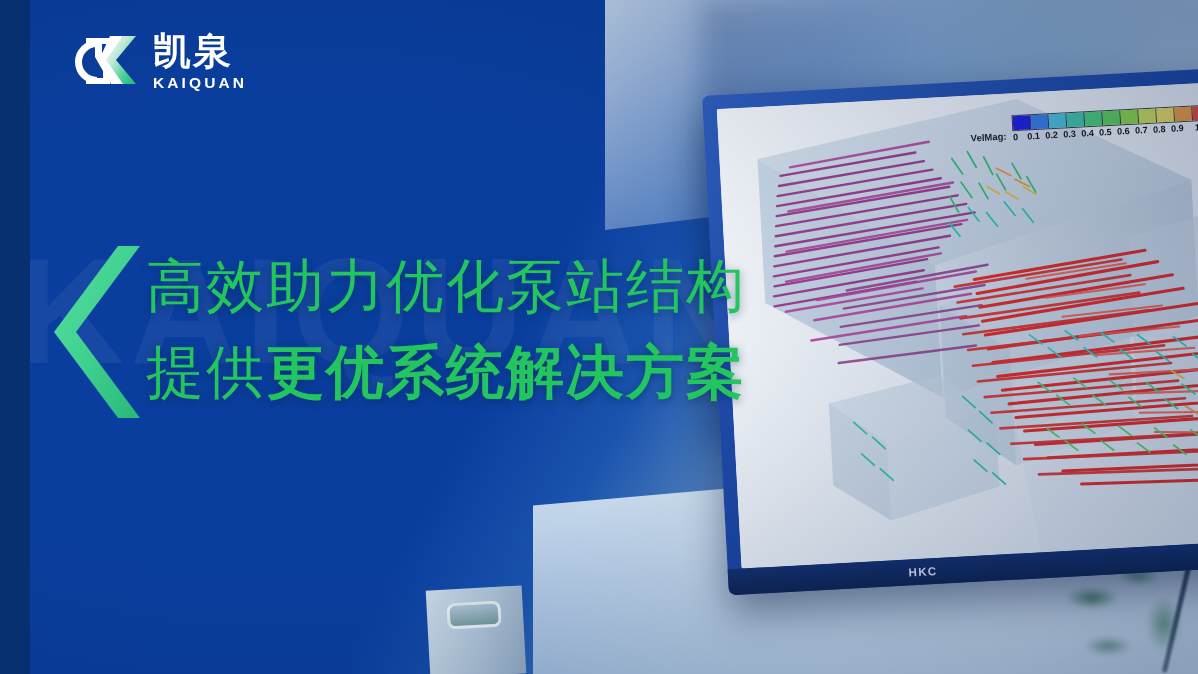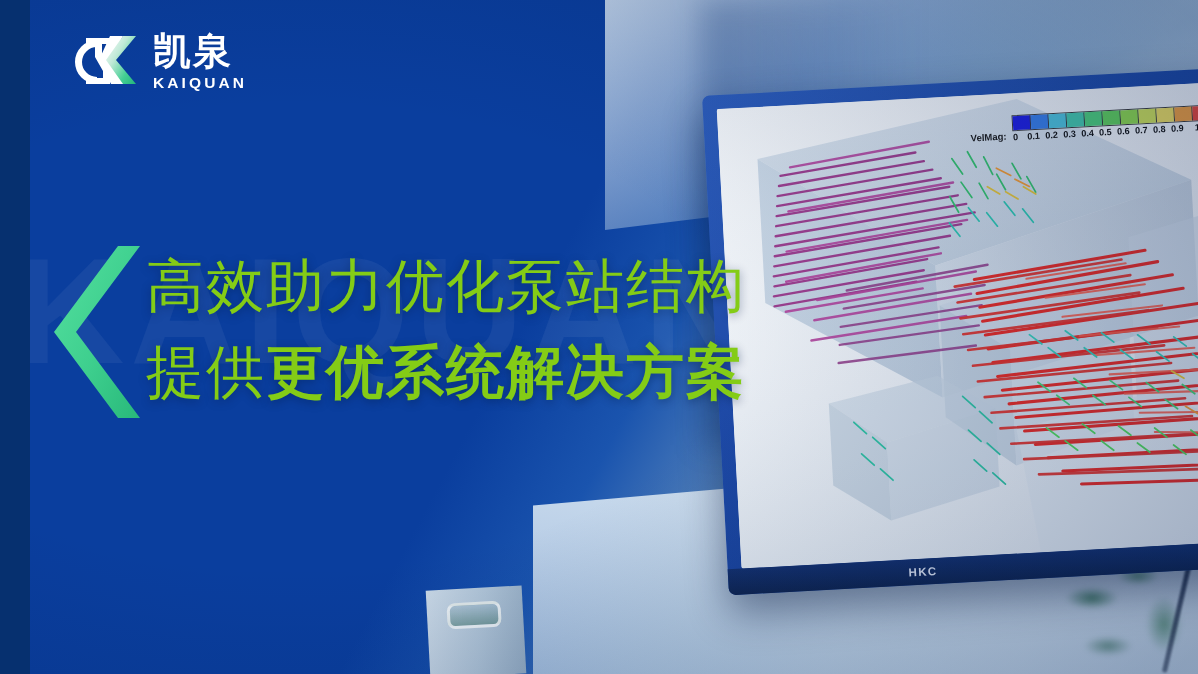--- a/index.html
+++ b/index.html
@@ -77,21 +77,21 @@
     font-family:"Liberation Sans","DejaVu Sans",sans-serif;
   }
   .logo-en{
     font-size:15.5px;font-weight:700;color:#ffffff;letter-spacing:3.1px;
     margin-top:5px;line-height:1;
   }
 
   
   .headline{position:absolute;left:116px;top:243px;}
   .hl-line{
-    color:#84cc16;font-size:58px;line-height:86px;letter-spacing:2px;white-space:nowrap;
+    color:#22c55e;font-size:58px;line-height:86px;letter-spacing:2px;white-space:nowrap;
     text-shadow:0 2px 10px rgba(4,26,70,.45);
   }
   .hl-line.l1{font-weight:400;}
   .hl-line.l2{font-weight:400;text-align:right;}
   .hl-strong{font-weight:700;}
 
   
   .chevron{position:absolute;left:22px;top:244px;width:92px;height:176px;}
 
   

